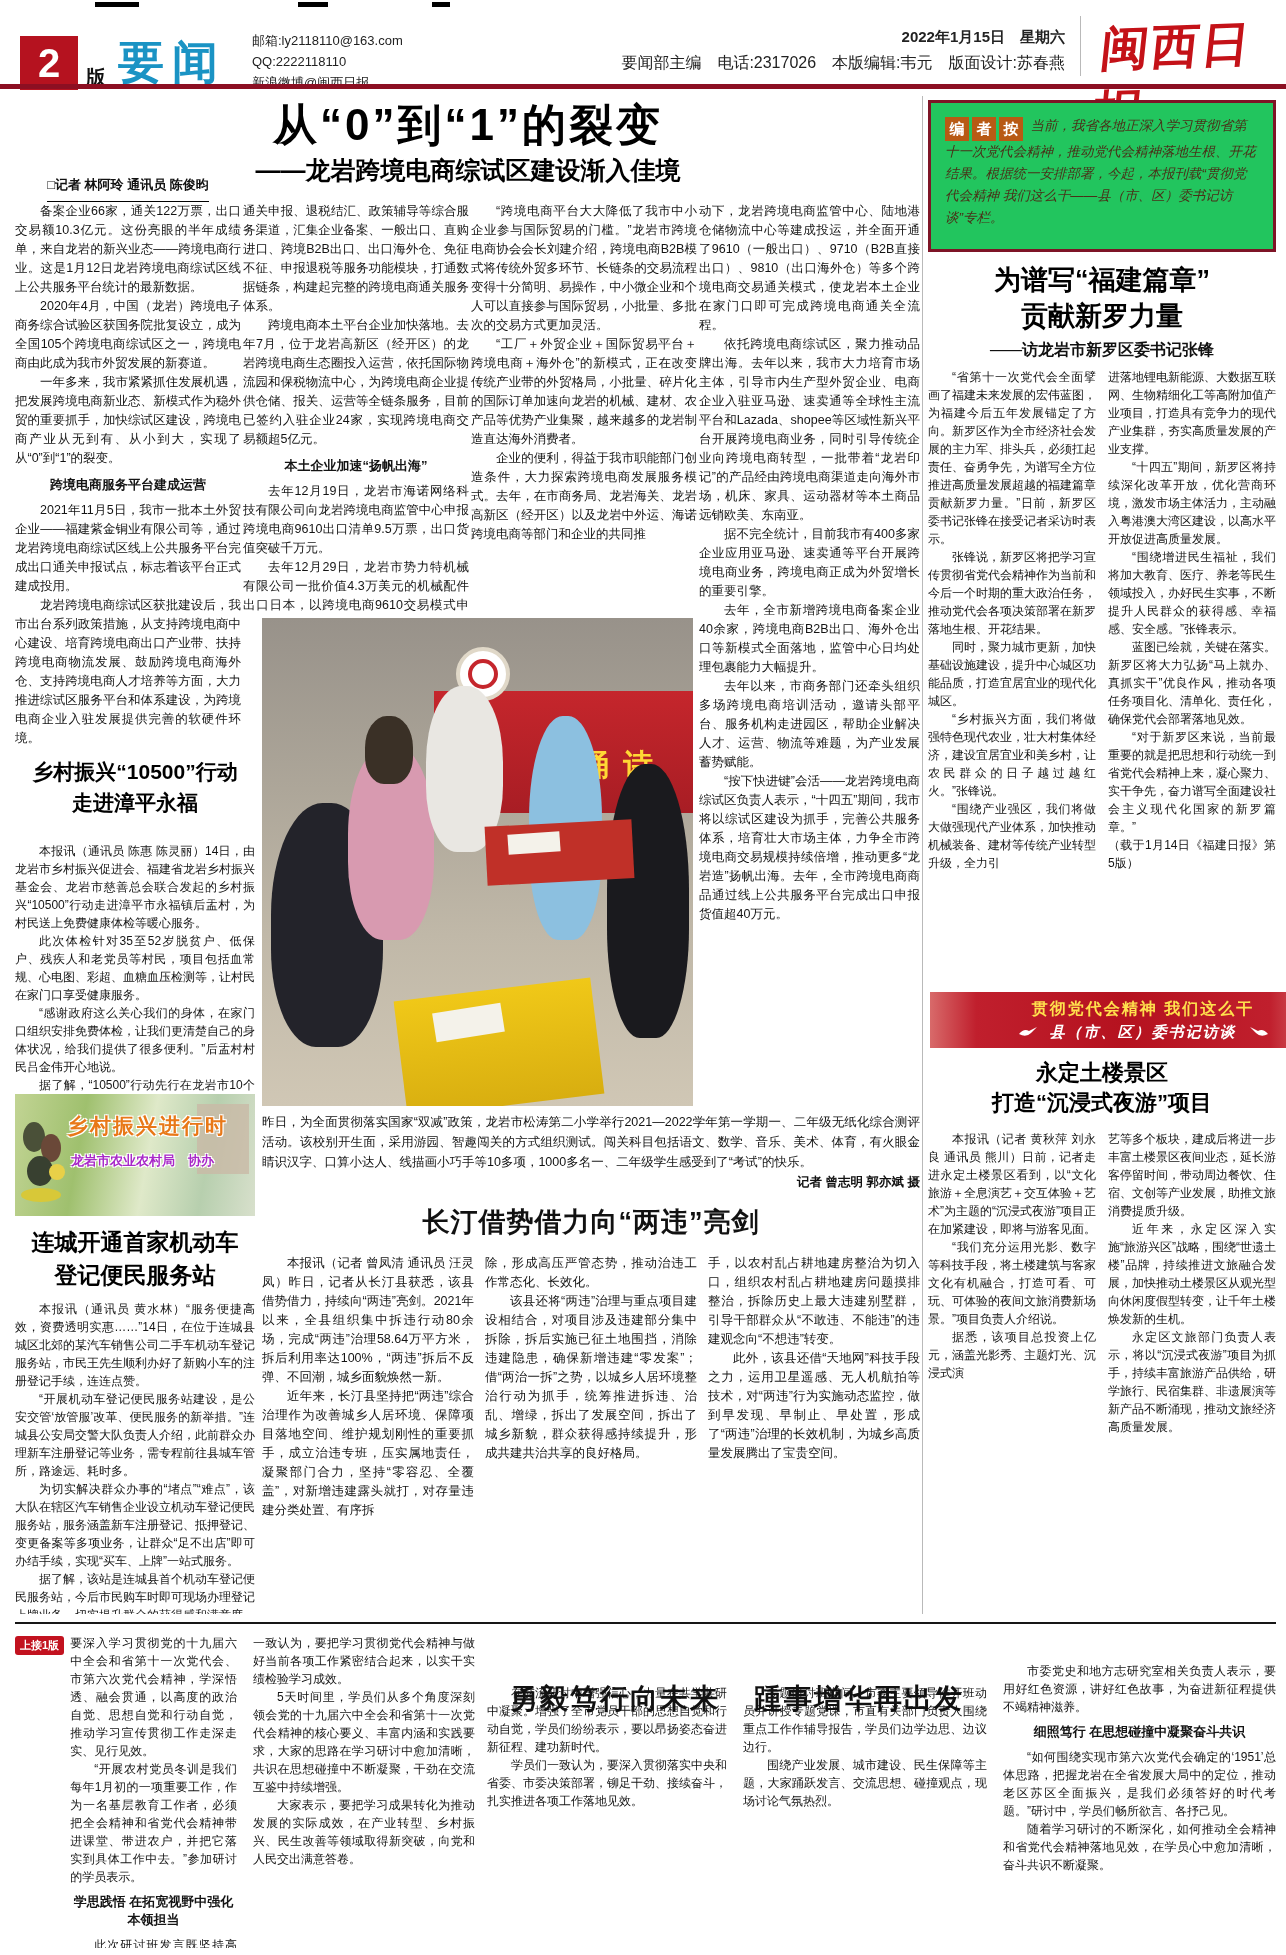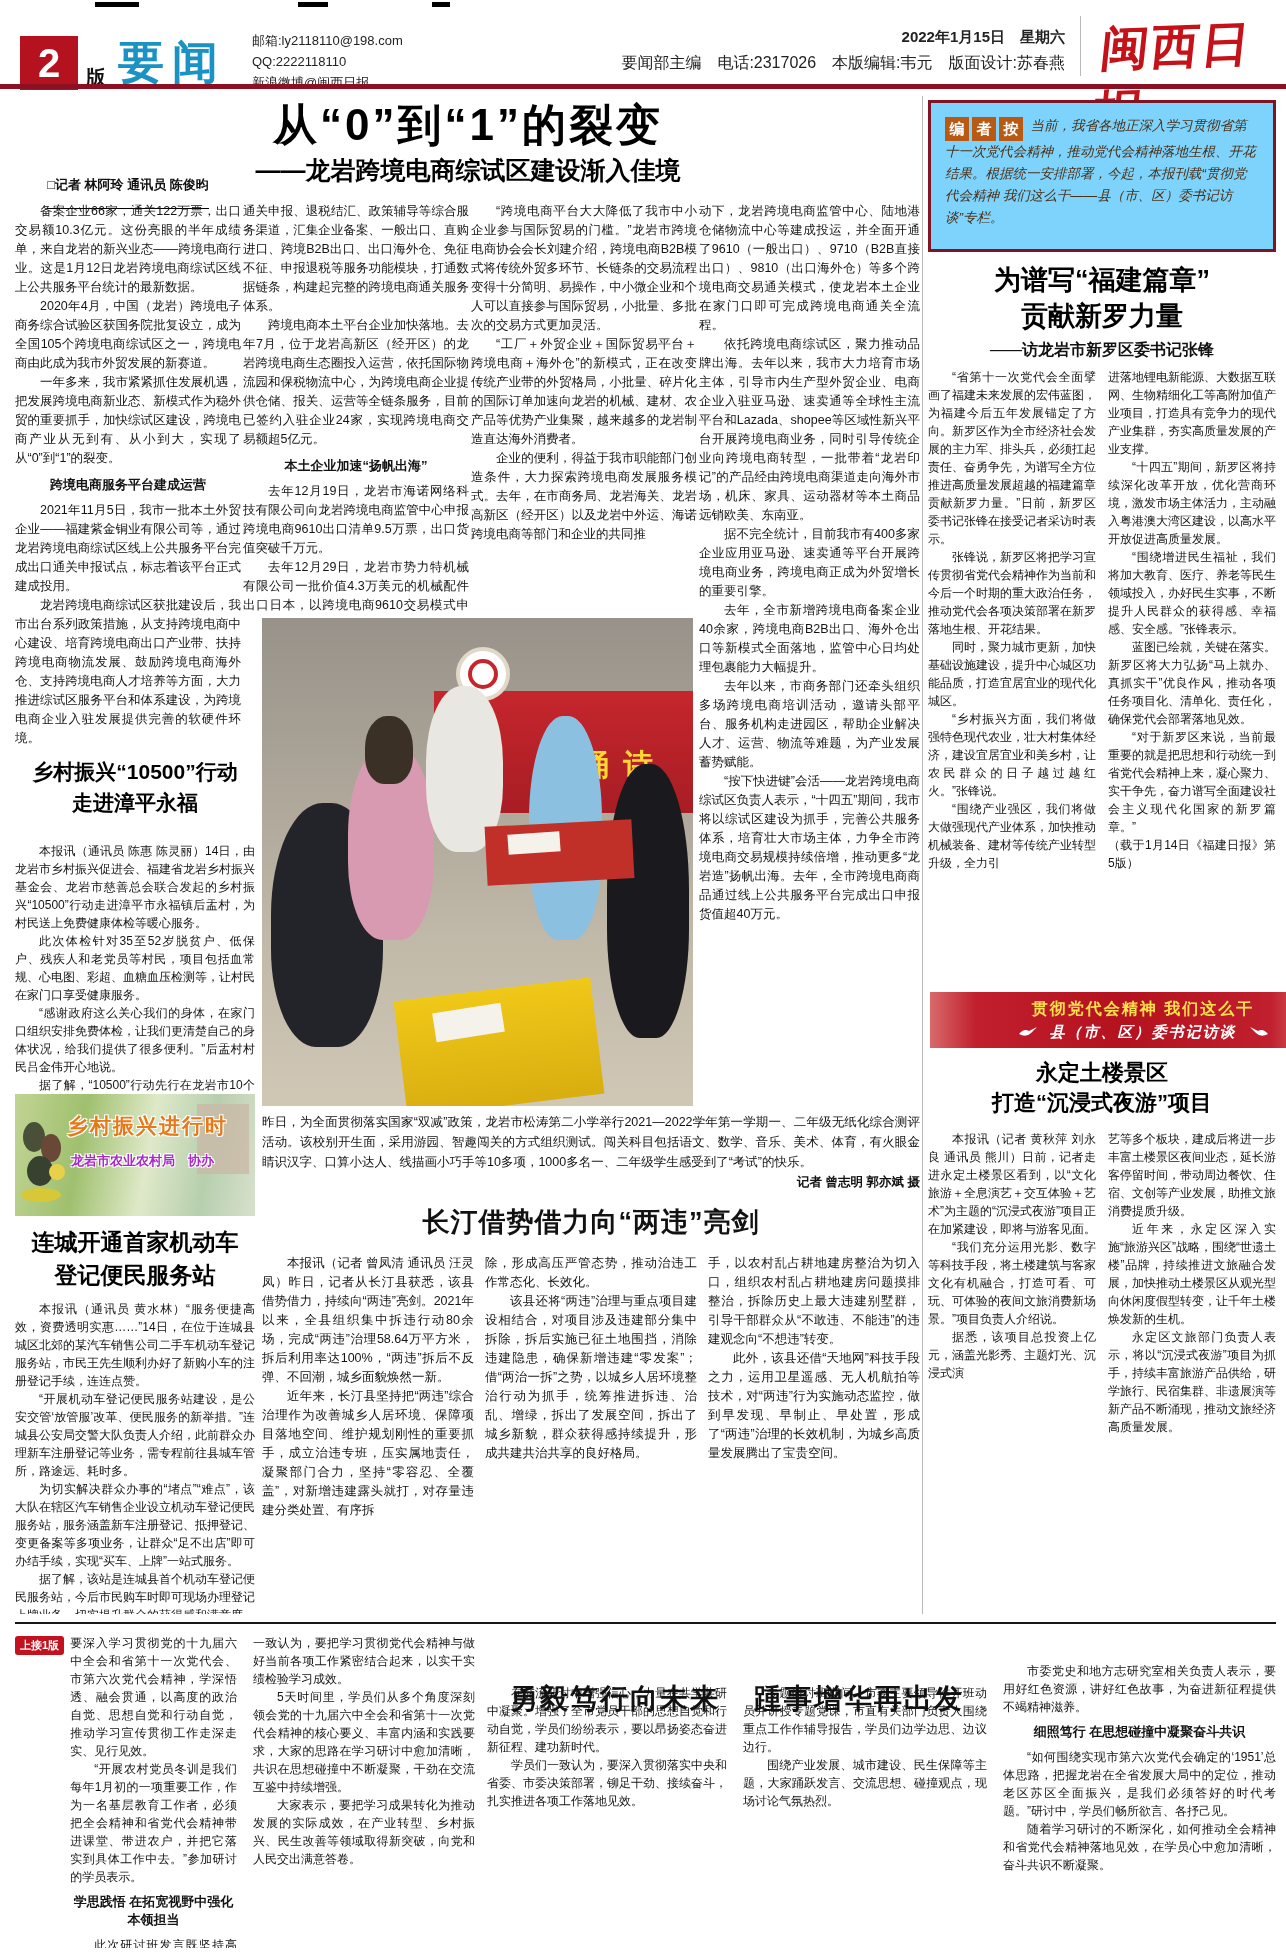--- a/index.html
+++ b/index.html
@@ -20,32 +20,32 @@
   
   .coltext{font-size:12.5px;line-height:19px;text-align:justify;overflow:hidden;color:#141414;}
   .small{font-size:12px;line-height:18px;}
   .para{margin:0;text-indent:2em;}
   .noindent{text-indent:0;}
   .col-subhead{margin:7px 0;text-indent:0;text-align:center;font-weight:700;font-size:13px;}
   
   .h-main{font-size:44px;font-weight:900;text-align:center;letter-spacing:3px;color:#000;}
   .h-sub{font-size:25px;font-weight:700;text-align:center;color:#000;}
   .byline{font-size:13px;font-weight:700;text-align:center;}
-  .byline span{border-bottom:1.5px solid #000;padding-bottom:16px;}
+  .byline span{border-bottom:1.5px solid #000;padding-bottom:9px;}
   .h2line{font-weight:900;text-align:center;color:#000;}
   .h-xinluo{font-size:27px;line-height:36px;}
   .h-xinluo-sub{font-size:16px;font-weight:700;text-align:center;font-family:Liberation Serif, serif;}
   .h-yongding{font-size:22px;line-height:30px;}
   .h-xiangcun{font-size:21px;line-height:31px;}
   .h-liancheng{font-size:23px;line-height:33px;}
   .h-changting{font-size:27px;font-weight:900;text-align:center;letter-spacing:1px;}
   .h-bottom{font-size:28px;font-weight:900;text-align:center;letter-spacing:2px;margin-top:40px;}
   .h-bottom .gap{display:inline-block;width:34px;}
   
-  .ed-box{background:#7dd3fc;border:3px solid #7e1426;padding:12px 14px;box-sizing:border-box;}
+  .ed-box{background:#22c55e;border:3px solid #7e1426;padding:12px 14px;box-sizing:border-box;}
   .ed-char{display:inline-block;width:24px;height:24px;background:#b85a14;color:#fff;font-size:15px;font-weight:700;
            text-align:center;line-height:24px;margin:0 3px 0 0;vertical-align:-4px;}
   .ed-text{font-size:13.5px;line-height:22px;font-style:italic;color:#4a3018;text-align:justify;}
   
   .slogan{background:radial-gradient(circle at 0% 0%,#e8b8b8 0%,#c01f2d 22%),#c01f2d;
           background:linear-gradient(90deg,#d86a6a 0%,#c01f2d 12%,#b5121f 50%,#c01f2d 88%,#d86a6a 100%);
           display:flex;flex-direction:column;align-items:center;justify-content:center;}
   .slogan-l1{color:#ffe14d;font-size:16px;font-weight:900;letter-spacing:2px;}
   .slogan-l2{color:#fff;font-size:15px;font-weight:700;font-style:italic;letter-spacing:2px;display:flex;align-items:center;gap:12px;margin-top:3px;}
   
@@ -82,21 +82,21 @@
   <div class="abs mark" style="left:95px;top:2px;width:44px;height:5px;"></div>
   <div class="abs mark" style="left:298px;top:2px;width:30px;height:5px;"></div>
   <div class="abs mark" style="left:432px;top:2px;width:18px;height:5px;"></div>
 
   <div class="abs pagebox" style="left:20px;top:36px;width:58px;height:54px;">
     <span>2</span>
   </div>
   <div class="abs ban-label" style="left:86px;top:64px;">版</div>
   <div class="abs section-title" style="left:118px;top:32px;">要闻</div>
   <div class="abs contact" style="left:252px;top:30px;">
-    <div>邮箱:ly2118110@198.com</div>
+    <div>邮箱:ly2118110@163.com</div>
     <div>QQ:2222118110</div>
     <div>新浪微博@闽西日报</div>
   </div>
   <div class="abs" style="left:560px;top:28px;width:505px;">
     <div class="dateline">2022年1月15日　星期六</div>
     <div class="staffline">要闻部主编　电话:2317026　本版编辑:韦元　版面设计:苏春燕</div>
   </div>
   <div class="abs vline" style="left:1080px;top:16px;height:60px;"></div>
   <div class="abs masthead" style="left:1098px;top:14px;">闽西日报</div>
   <div class="abs head-rule" style="left:0;top:84px;width:1286px;height:5px;"></div>

